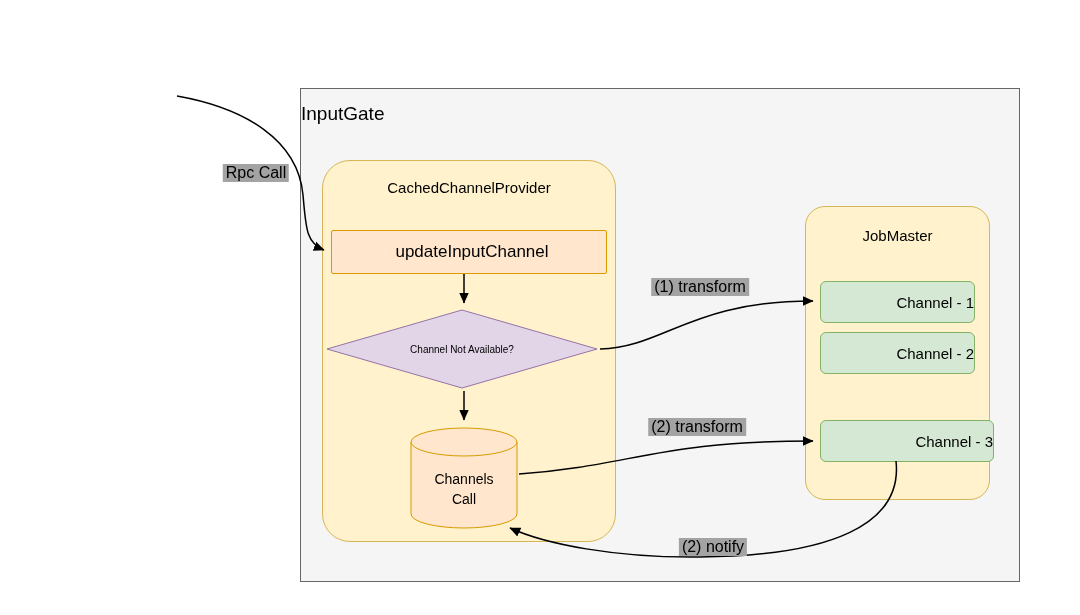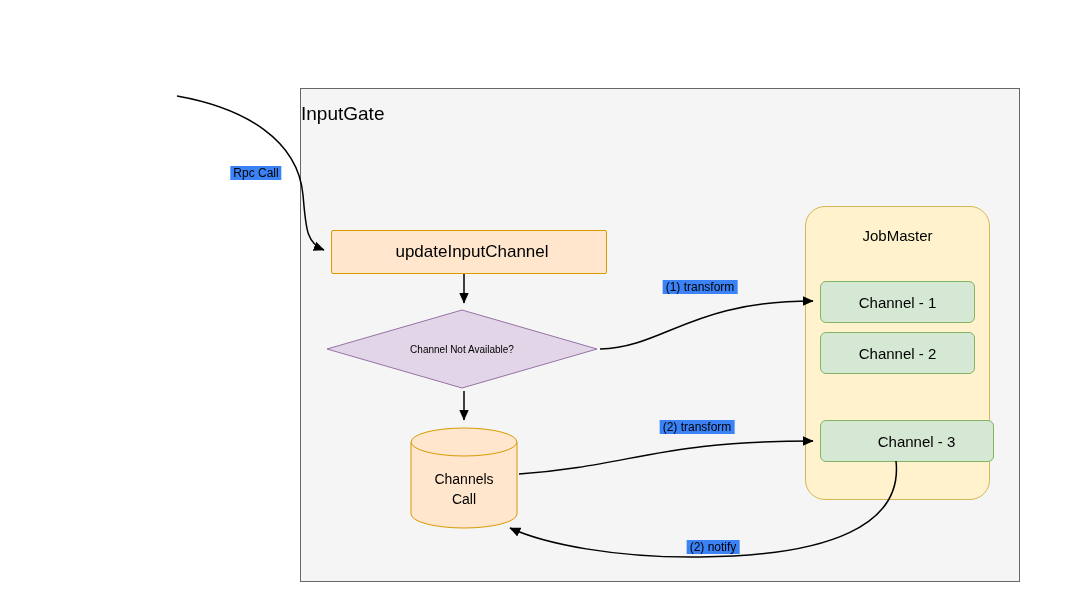--- a/index.html
+++ b/index.html
@@ -81,56 +81,59 @@
     z-index: 2;
   }
   .channels-title {
     position: absolute; left: 0; top: 20px; width: 100%;
     text-align: center; font-size: 15px;
   }
 
   .channel-item {
     width: 153px; height: 40px;
     background: #d5e8d4; border: 1px solid #82b366; border-radius: 6px;
-    display: flex; align-items: center; justify-content: center;
+    display: flex; align-items: center; justify-content: flex-end;
     font-size: 15px; z-index: 3;
   }
   .channel-1 { left: 820px; top: 281px; }
   .channel-2 { left: 820px; top: 332px; }
   .channel-3 { left: 820px; top: 420px; padding-left: 19px; }
 
   
   .edges-svg {
     position: absolute; left: 0; top: 0; width: 1080px; height: 615px;
     z-index: 4; pointer-events: none;
   }
   .edges-svg path.edge {
     fill: none; stroke: #000000; stroke-width: 1.5px;
   }
 
   
   .edge-label {
     position: absolute; transform: translate(-50%, -50%);
-    background: #3b82f6; padding: 0 3px;
-    font-size: 12px; white-space: nowrap; z-index: 5;
+    background: #a3a3a3; padding: 0 3px;
+    font-size: 16px; white-space: nowrap; z-index: 5;
   }
   .lbl-rpc    { left: 256px; top: 173px; }
   .lbl-t1     { left: 700px; top: 287px; }
   .lbl-t2     { left: 697px; top: 427px; }
   .lbl-notify { left: 713px; top: 547px; }
 </style>
 </head>
 <body>
 
 <div class="canvas">
 
   <div class="abs inputgate">
     <div class="inputgate-title">InputGate</div>
   </div>
 
+  <div class="abs provider-group">
+    <div class="provider-title">CachedChannelProvider</div>
+  </div>
 
   <div class="abs channels-group">
     <div class="channels-title">JobMaster</div>
   </div>
 
 
   <div class="abs update-node">
     <span>updateInputChannel</span>
   </div>
 

